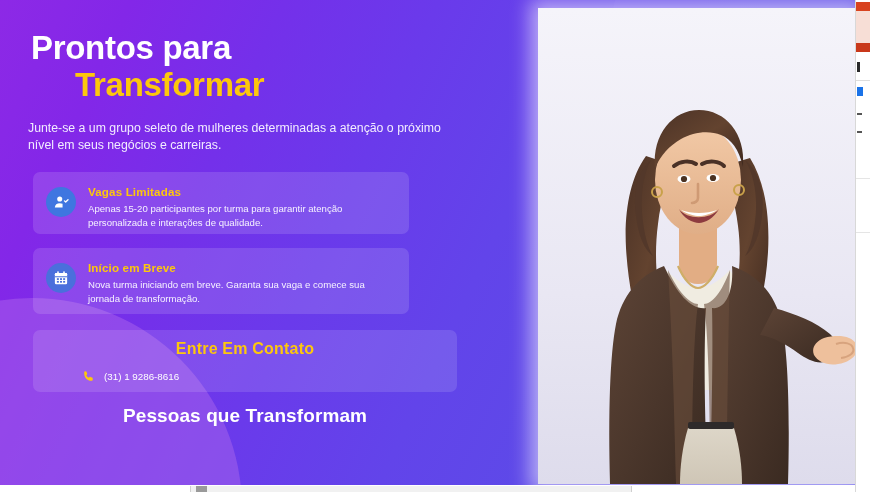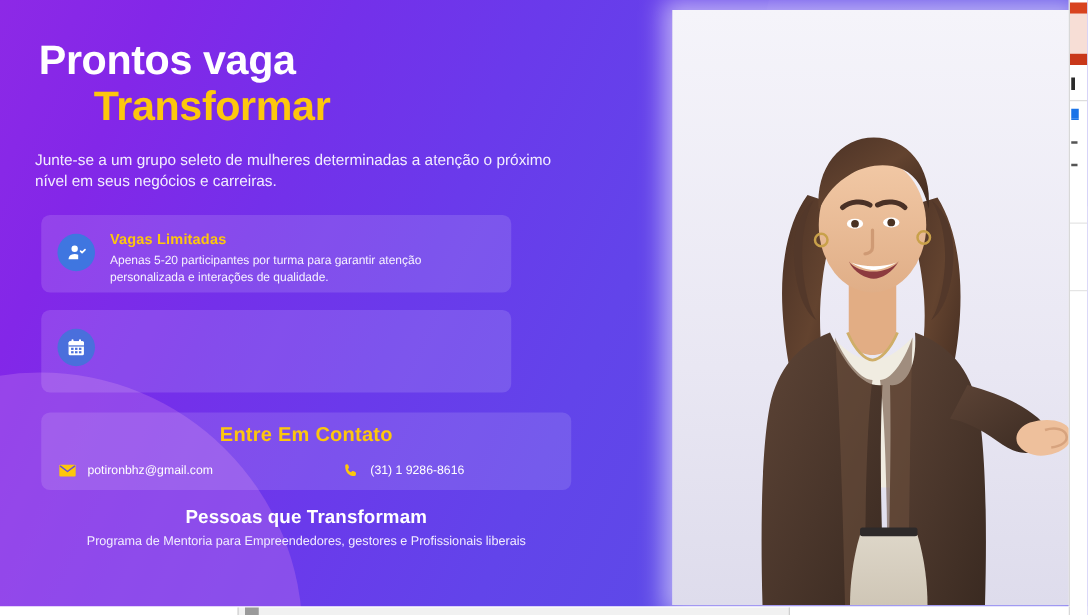--- a/index.html
+++ b/index.html
@@ -195,21 +195,21 @@
   
   .brand {
     position: absolute;
     left: 0;
     top: 405px;
     width: 490px;
     text-align: center;
   }
   .brand-name {
     margin: 0;
-    font-size: 15px;
+    font-size: 19px;
     font-weight: bold;
     color: #ffffff;
     letter-spacing: 0.1px;
   }
   .brand-tag {
     margin: 6px 0 0 0;
     font-size: 10.1px;
     color: #f1ecff;
     font-weight: 500;
   }
@@ -300,84 +300,78 @@
 <body>
 
 <div class="slide">
 
   <div class="blob-bl"></div>
   <div class="blob-tr"></div>
 
   <div class="left-col">
 
     <h1 class="headline">
-      <span>Prontos vaga</span>
+      <span>Prontos para</span>
       <span class="accent">Transformar</span>
     </h1>
 
     <p class="subhead">Junte-se a um grupo seleto de mulheres determinadas a atenção o próximo nível em seus negócios e carreiras.</p>
 
     <div class="card card-1">
       <div class="card-icon">
         <svg width="17" height="17" viewBox="0 0 24 24" fill="#ffffff" aria-hidden="true">
           <circle cx="9.5" cy="7" r="3.6"></circle>
           <path d="M2.6 19c0-3.9 3.1-6 6.9-6 1.5 0 2.9.33 4 .92V19z"></path>
           <path d="M16.2 9.7l1.7 1.7 3.3-3.4" stroke="#ffffff" stroke-width="1.9" fill="none" stroke-linecap="round" stroke-linejoin="round"></path>
         </svg>
       </div>
       <div class="card-body">
         <p class="card-title">Vagas Limitadas</p>
-        <p class="card-text">Apenas 5-20 participantes por turma para garantir atenção personalizada e interações de qualidade.</p>
+        <p class="card-text">Apenas 15-20 participantes por turma para garantir atenção personalizada e interações de qualidade.</p>
       </div>
     </div>
 
     <div class="card card-2">
       <div class="card-icon">
         <svg width="16" height="16" viewBox="0 0 24 24" fill="none" aria-hidden="true">
           <rect x="2.8" y="4.6" width="18.4" height="16.6" rx="1.8" fill="#ffffff"></rect>
           <rect x="2.8" y="4.6" width="18.4" height="4.4" rx="1.8" fill="#ffffff"></rect>
           <rect x="6.3" y="2" width="2.4" height="4.4" rx="1.1" fill="#ffffff"></rect>
           <rect x="15.3" y="2" width="2.4" height="4.4" rx="1.1" fill="#ffffff"></rect>
           <rect x="2.8" y="9.4" width="18.4" height="1.5" fill="#4a6fdc"></rect>
           <rect x="5.8" y="12.3" width="3" height="2.6" fill="#4a6fdc"></rect>
           <rect x="10.5" y="12.3" width="3" height="2.6" fill="#4a6fdc"></rect>
           <rect x="15.2" y="12.3" width="3" height="2.6" fill="#4a6fdc"></rect>
           <rect x="5.8" y="16.4" width="3" height="2.6" fill="#4a6fdc"></rect>
           <rect x="10.5" y="16.4" width="3" height="2.6" fill="#4a6fdc"></rect>
           <rect x="15.2" y="16.4" width="3" height="2.6" fill="#4a6fdc"></rect>
         </svg>
       </div>
+      <div class="card-body">
+        <p class="card-title">Início em Breve</p>
+        <p class="card-text">Nova turma iniciando em breve. Garanta sua vaga e comece sua jornada de transformação.</p>
+      </div>
     </div>
 
     <div class="contact">
       <p class="contact-title">Entre Em Contato</p>
       <div class="contact-rows">
-        <div class="contact-item email">
-          <span class="contact-ico">
-            <svg width="14" height="11" viewBox="0 0 24 18" aria-hidden="true">
-              <rect x="0.8" y="0.8" width="22.4" height="16.4" rx="1.6" fill="#fdc70d"></rect>
-              <path d="M1.8 2.4L12 10.2 22.2 2.4" stroke="#6b4fd8" stroke-width="2" fill="none" stroke-linejoin="round"></path>
-            </svg>
-          </span>
-          <span>potironbhz@gmail.com</span>
-        </div>
         <div class="contact-item phone">
           <span class="contact-ico">
             <svg width="13" height="13" viewBox="0 0 24 24" aria-hidden="true">
               <path d="M6.6 2.4c1 0 1.6.5 1.9 1.4l1 2.8c.3.9.1 1.6-.6 2.1l-1.1.8c1 2.3 2.6 3.9 4.9 5l.8-1.2c.5-.7 1.2-.9 2.1-.6l2.8 1c.9.3 1.4.9 1.4 1.9v2.2c0 1.3-.9 2.2-2.3 2.2C9.4 20 4 14.6 4 5.1 4 3.6 4.9 2.4 6.3 2.4z" fill="#fdc70d"></path>
             </svg>
           </span>
           <span>(31) 1 9286-8616</span>
         </div>
       </div>
     </div>
 
     <div class="brand">
       <p class="brand-name">Pessoas que Transformam</p>
-      <p class="brand-tag">Programa de Mentoria para Empreendedores, gestores e Profissionais liberais</p>
     </div>
 
   </div>
 
   <div class="photo-panel">
     <div class="photo-inner">
       <svg class="portrait" viewBox="0 0 318 476" preserveAspectRatio="xMidYMid slice" aria-hidden="true">
         <defs>
           <linearGradient id="bgg" x1="0" y1="0" x2="0" y2="1">
             <stop offset="0%" stop-color="#f5f4fa"></stop>

